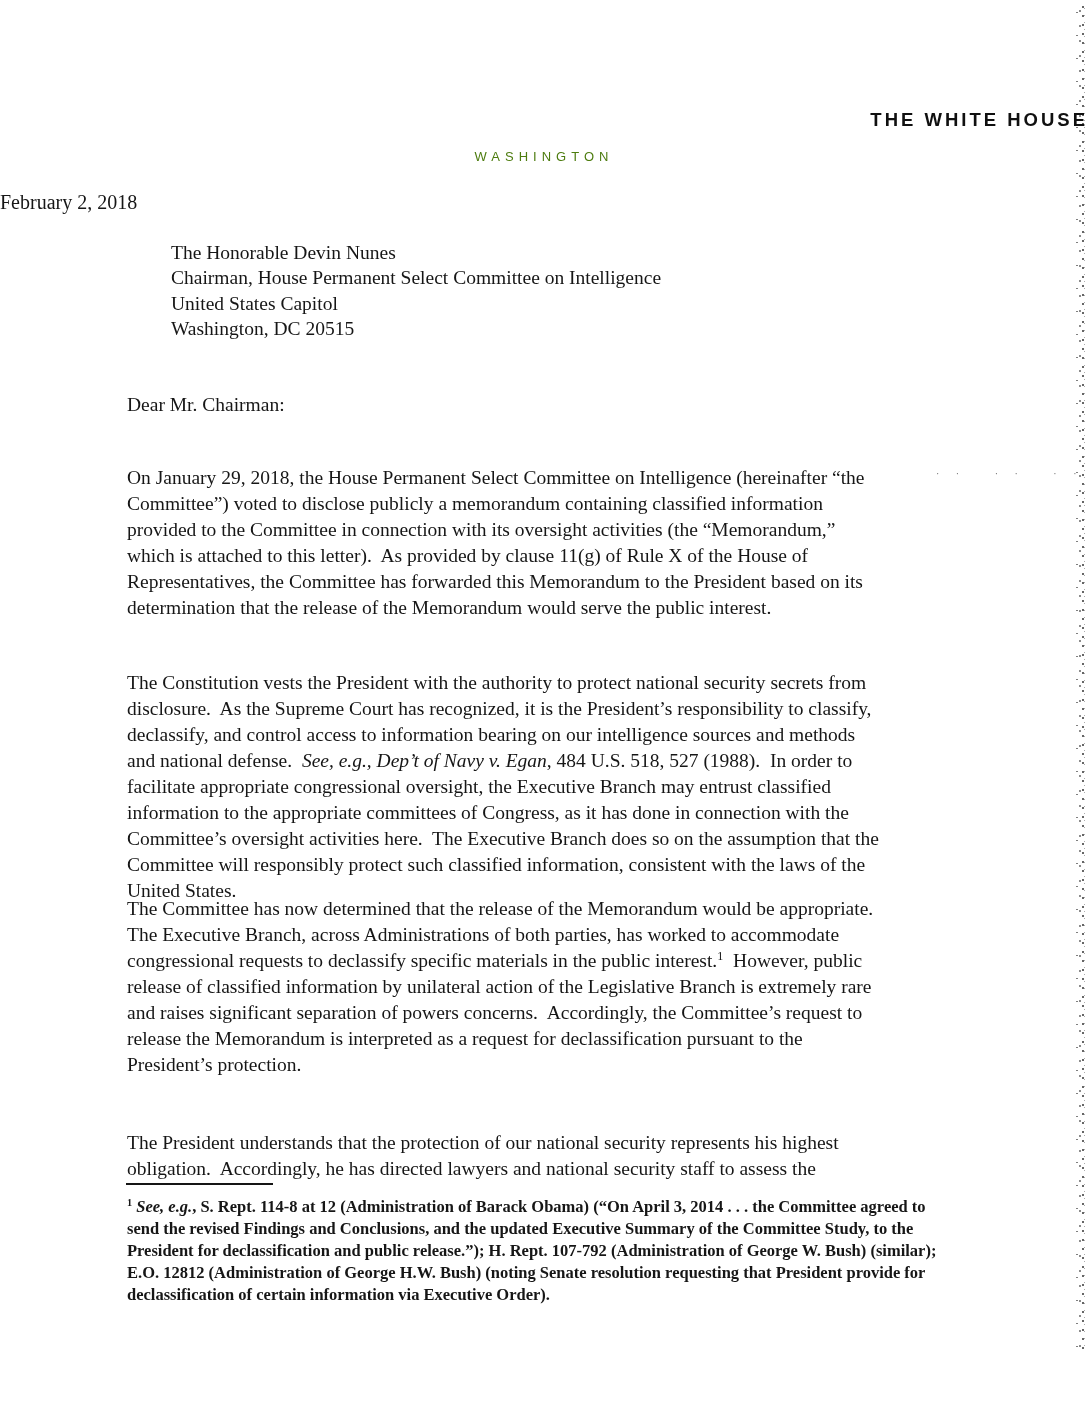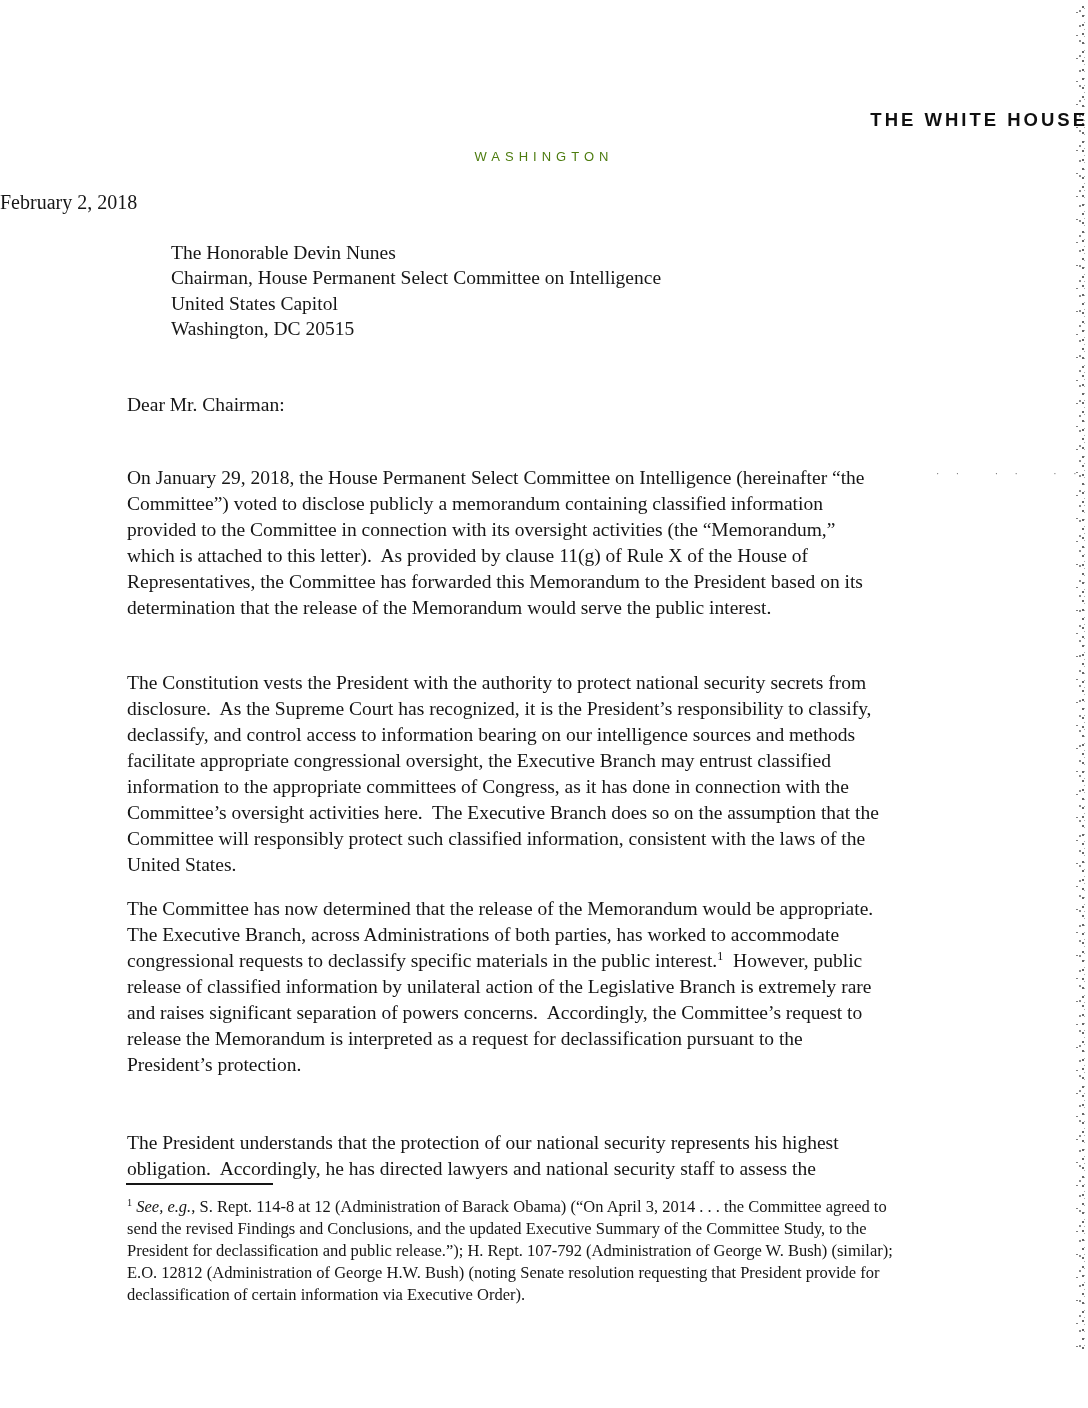--- a/index.html
+++ b/index.html
@@ -41,21 +41,21 @@
   .p2{top:630px;margin-top:40px;}
   .p3{top:896px;}
   .p4{top:1106px;margin-top:24px;}
   .it{font-style:italic;}
   sup{font-size:62%;line-height:0;vertical-align:super;}
   
   .fn-rule{
     position:absolute;top:1183px;left:126px;width:147px;height:2px;
     background:#151515;
   }
-  .footnote{top:1196px;width:860px;}
+  .footnote{top:1196px;width:860px;font-weight:bold;}
   .footnote .ln{font-size:16.5px;line-height:22px;}
   
   .stray{
     position:absolute;top:468px;left:936px;width:130px;
     color:#6a6a6a;font-size:10px;letter-spacing:7px;white-space:pre;
   }
   .noise{
     position:absolute;top:6px;right:2px;width:11px;height:1346px;
     background-image:
       repeating-linear-gradient(180deg, rgba(0,0,0,.60) 0 2px, transparent 2px 9px),
@@ -96,20 +96,21 @@
     <div class="ln">provided to the Committee in connection with its oversight activities (the “Memorandum,”</div>
     <div class="ln">which is attached to this letter).  As provided by clause 11(g) of Rule X of the House of</div>
     <div class="ln">Representatives, the Committee has forwarded this Memorandum to the President based on its</div>
     <div class="ln">determination that the release of the Memorandum would serve the public interest.</div>
   </div>
 
   <div class="block p2">
     <div class="ln">The Constitution vests the President with the authority to protect national security secrets from</div>
     <div class="ln">disclosure.  As the Supreme Court has recognized, it is the President’s responsibility to classify,</div>
     <div class="ln">declassify, and control access to information bearing on our intelligence sources and methods</div>
+    <div class="ln"><span>and national defense.  </span><span class="it">See, e.g., Dep’t of Navy v. Egan</span><span>, 484 U.S. 518, 527 (1988).  In order to</span></div>
     <div class="ln">facilitate appropriate congressional oversight, the Executive Branch may entrust classified</div>
     <div class="ln">information to the appropriate committees of Congress, as it has done in connection with the</div>
     <div class="ln">Committee’s oversight activities here.  The Executive Branch does so on the assumption that the</div>
     <div class="ln">Committee will responsibly protect such classified information, consistent with the laws of the</div>
     <div class="ln">United States.</div>
   </div>
 
   <div class="block p3">
     <div class="ln">The Committee has now determined that the release of the Memorandum would be appropriate.</div>
     <div class="ln">The Executive Branch, across Administrations of both parties, has worked to accommodate</div>

